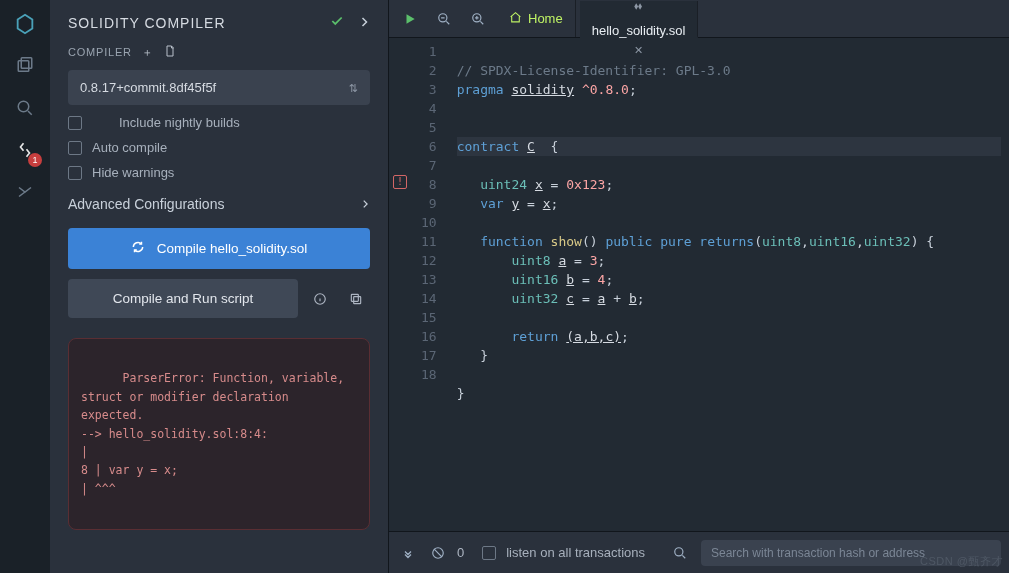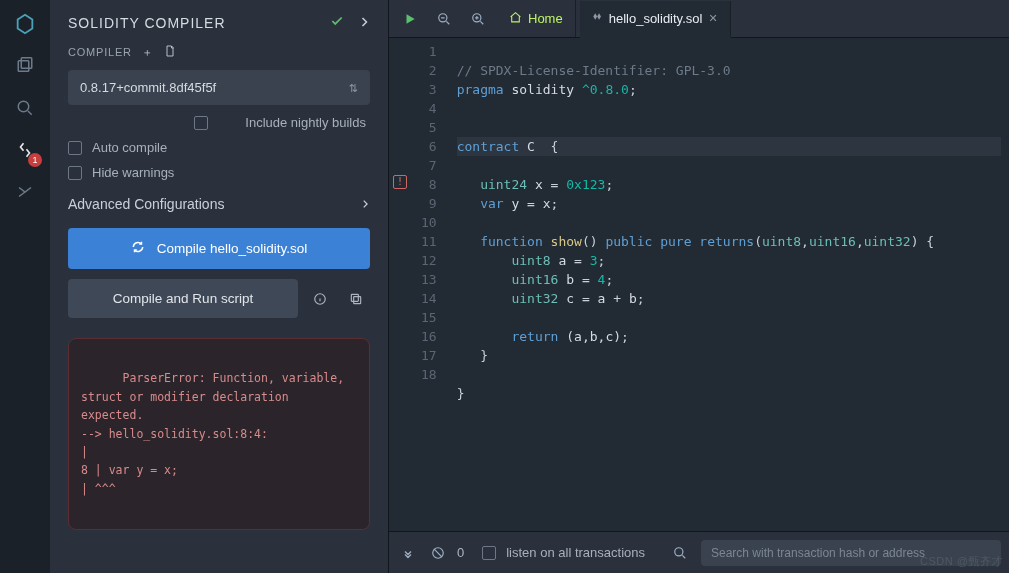--- a/index.html
+++ b/index.html
@@ -107,21 +107,21 @@
       color: #a7b0bc;
     }
     .chk {
       width: 14px;
       height: 14px;
       border: 1.5px solid #6d7886;
       border-radius: 2px;
       background: transparent;
       cursor: pointer;
     }
-    .chk-right { justify-content: flex-end; padding-right:4px;gap:37px; }
+    .chk-right { justify-content: flex-start; padding-right:4px;gap:37px; }
     .adv-row {
       display: flex;
       justify-content: space-between;
       align-items: center;
       font-size: 14px;
       color: #c8d0da;
       padding: 6px 0;
       cursor: pointer;
     }
     .btn {
@@ -207,20 +207,21 @@
       color: #bef264;
       cursor: pointer;
       border-right: 1px solid #1a1f26;
     }
     .tab.active {
       background: #222a33;
       color: #e8edf2;
       border-bottom: 2px solid #222a33;
       position:relative;
       top:1px;
+      flex-direction:column;
     }
     .tab .close { color:#8d97a5; font-size:11px;}
     .editor-wrap {
       flex: 1;
       display: flex;
       overflow: hidden;
       font-family: Menlo, Consolas, monospace;
       font-size: 13px;
       line-height: 19px;
     }
@@ -254,22 +255,22 @@
       color: #c8d0da;
       white-space: pre;
     }
     .code .ln{ display:block; height:19px;}
     .code .ln.hl{ background:#2d3540;}
     .cmt{ color:#6c7a89; }
     .kw{ color:#5ea0d6; }
     .kw2{ color:#5ea0d6; }
     .ty{ color:#6bbfb8; }
     .fn{ color:#d8c987; }
-    .id{ color:#d6dbe2; }
-    .num{ color:#14b8a6; }
+    .id{ color:#d6dbe2;text-decoration:underline; }
+    .num{ color:#fca5a5; }
     .punc{ color:#c8d0da;}
     .bottom-bar {
       height: 42px;
       background: #2a313c;
       border-top: 1px solid #11161c;
       display: flex;
       align-items: center;
       padding: 0 8px;
       gap:8px;
       font-size:13px;

